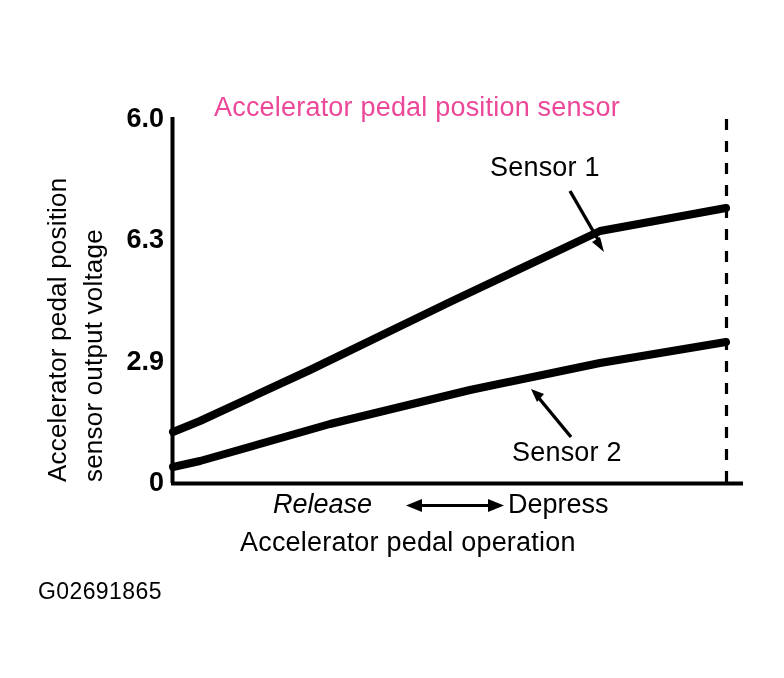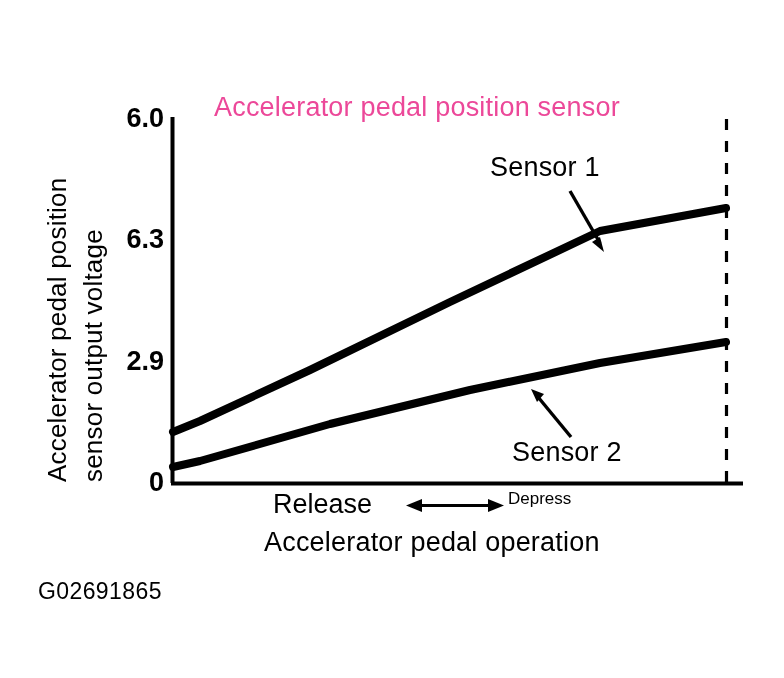--- a/index.html
+++ b/index.html
@@ -77,31 +77,32 @@
     top: 489px;
     width: 571px;
     height: 34px;
   }
   .x-release {
     position: absolute;
     left: 101px;
     top: 0;
     font-size: 27px;
     white-space: nowrap;
+    font-style: italic;
   }
   .x-depress {
     position: absolute;
     left: 336px;
     top: 0;
-    font-size: 17px;
+    font-size: 27px;
     white-space: nowrap;
   }
   .xtitle {
     position: absolute;
-    left: 264px;
+    left: 240px;
     top: 527px;
     font-size: 27px;
     white-space: nowrap;
     letter-spacing: 0.2px;
   }
 
   
   .figure-id {
     position: absolute;
     left: 38px;

